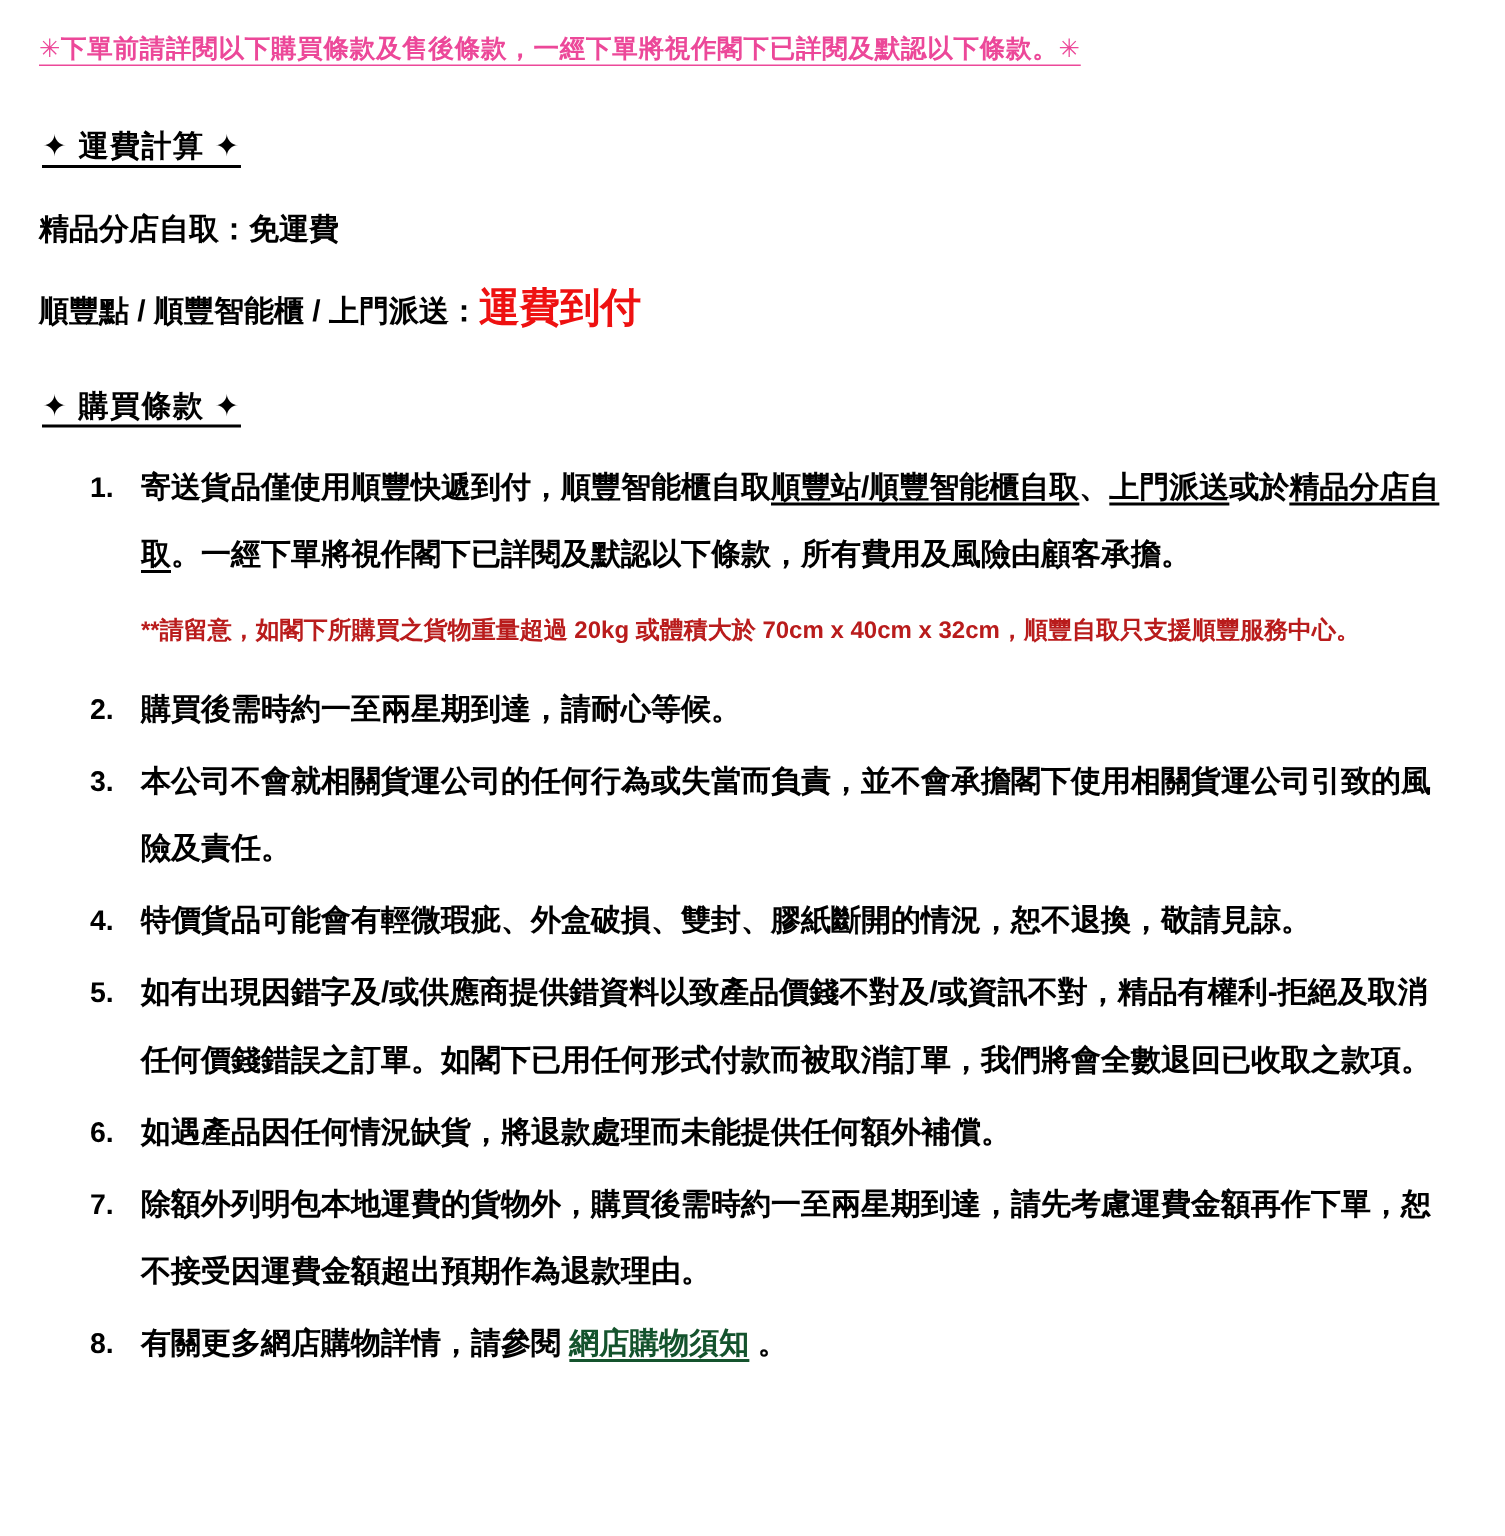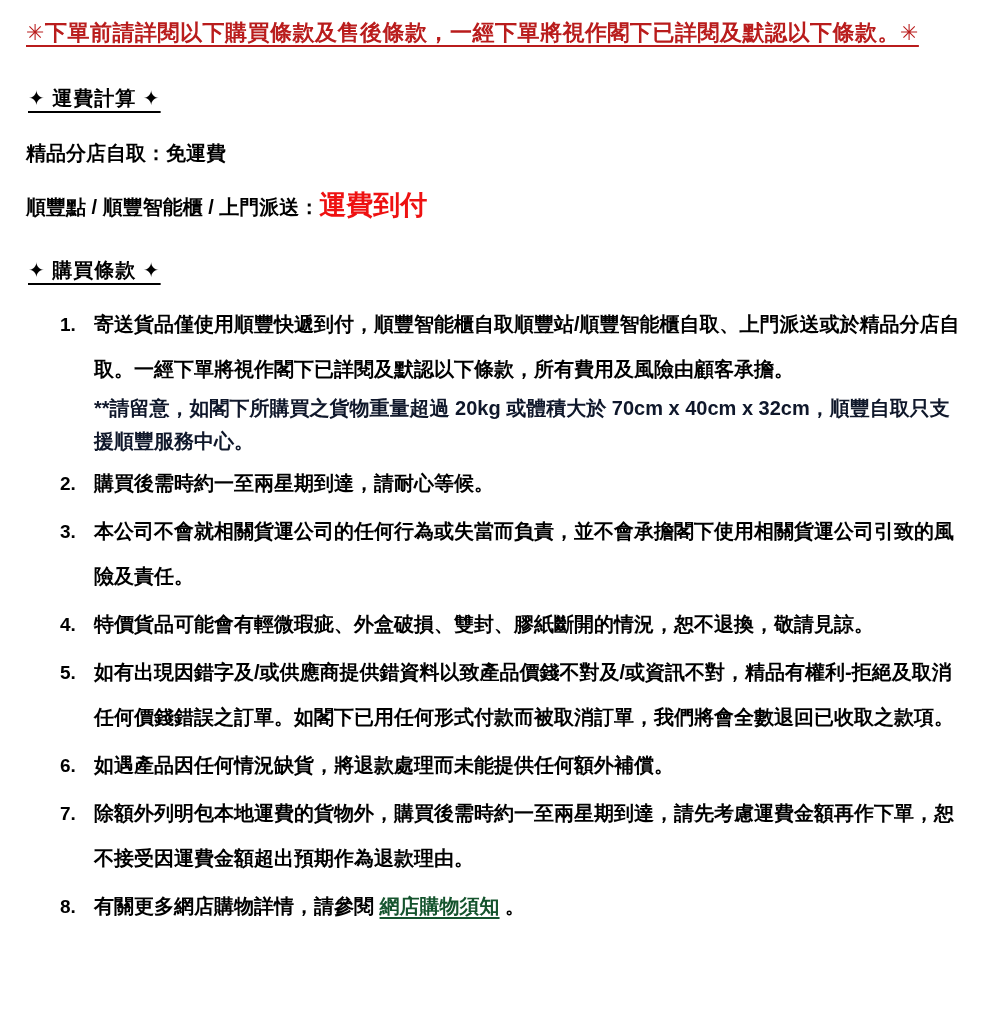--- a/index.html
+++ b/index.html
@@ -8,22 +8,22 @@
     height: 1024px;
     background: #ffffff;
     color: #000000;
     font-family: "Liberation Sans", "DejaVu Sans", sans-serif;
     font-weight: 700;
     overflow: hidden;
   }
   .doc { padding: 14px 36px 0 24px; }
 
   .banner {
-    color: #b91c1c;
-    font-size: 22px;
+    color: #ec4899;
+    font-size: 17px;
     line-height: 30px;
     letter-spacing: 0.5px;
     text-decoration: underline;
     text-underline-offset: 5px;
     margin: 4px 0 36px 2px;
   }
 
   .sec-heading {
     font-size: 20px;
     line-height: 28px;
@@ -61,26 +61,27 @@
     font-size: 19px;
     line-height: 45px;
   }
   .term-body { flex: 1; max-width: 876px; }
   .term-text {
     font-size: 20px;
     line-height: 45px;
     margin: 0;
   }
   .u {
+    text-decoration: underline;
     text-underline-offset: 4px;
   }
   .term-note {
-    color: #0f172a;
-    font-size: 20px;
-    line-height: 33px;
+    color: #b91c1c;
+    font-size: 16px;
+    line-height: 55px;
     margin: 0;
   }
   .link {
     color: #14532d;
     text-decoration: underline;
     text-underline-offset: 4px;
     cursor: pointer;
   }
 </style>
 </head>

